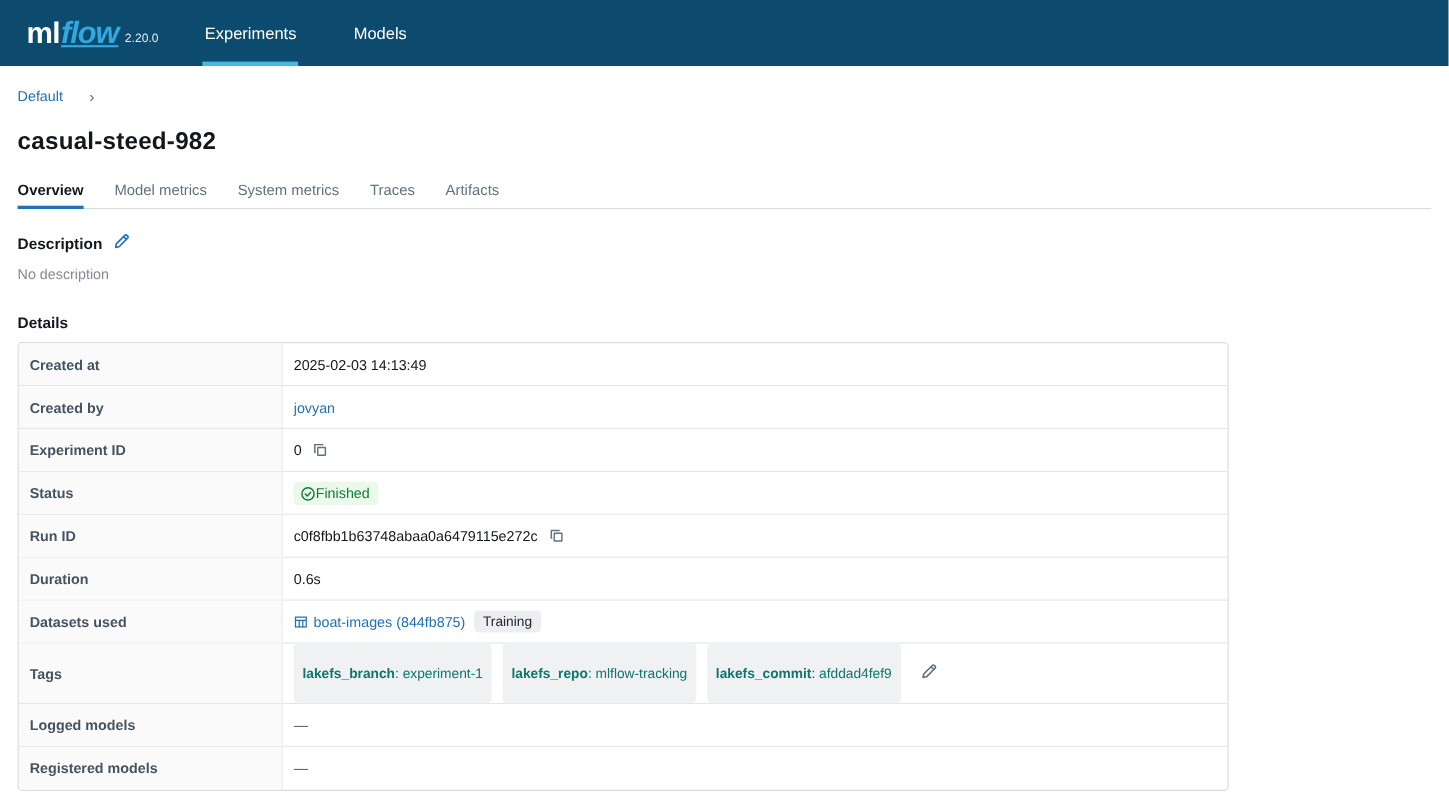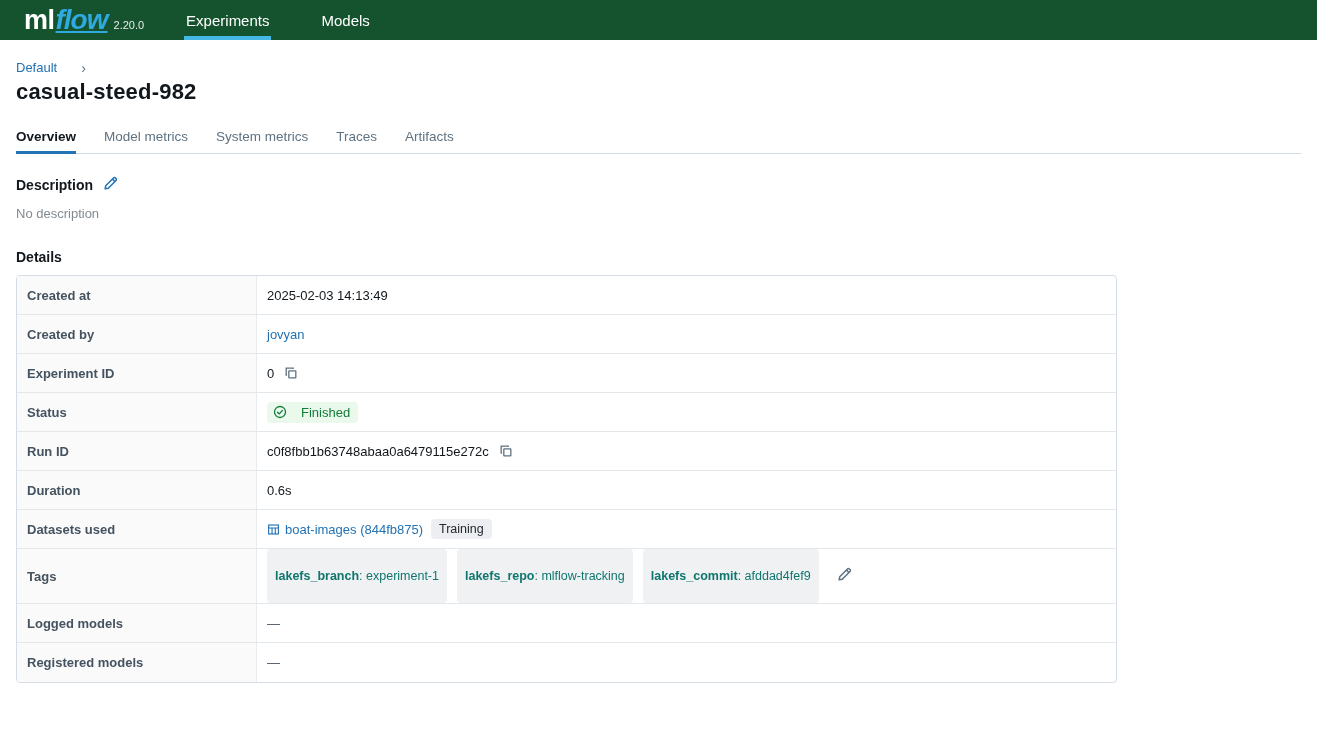--- a/index.html
+++ b/index.html
@@ -1,21 +1,21 @@
 <!DOCTYPE html>
 <html><head>
 <meta charset="utf-8">
 <style>
   * { box-sizing: border-box; margin: 0; padding: 0; }
   html, body { width: 1317px; height: 734px; background: #fff; overflow: hidden; }
   body { font-family: "Liberation Sans", "DejaVu Sans", sans-serif; color: #11171c; }
 
   
   .navbar {
-    height: 40px; background: #14532d; display: flex; align-items: stretch;
+    height: 60px; background: #0c4a6e; display: flex; align-items: stretch;
     padding-left: 24px; position: relative;
   }
   .logo { display: flex; align-items: center; margin-right: 40px; cursor: pointer; }
   .logo-ml { color: #ffffff; font-size: 27px; font-weight: 700; letter-spacing: -0.5px; }
   .logo-flow {
     color: #2fa9e0; font-size: 28px; font-weight: 700; font-style: italic;
     letter-spacing: -1px; margin-left: 1px; text-decoration: underline;
   }
   .logo-version { color: rgba(255,255,255,0.9); font-size: 11px; margin-left: 6px; margin-top: 10px; }
   .nav-tabs { display: flex; align-items: stretch; }
@@ -28,21 +28,21 @@
     background: #45b8e6;
   }
 
   
   .content { padding: 0 16px; }
 
   .breadcrumb { margin-top: 20px; font-size: 13px; display: flex; align-items: center; gap: 24px; }
   .breadcrumb a { color: #2272b4; text-decoration: none; cursor: pointer; }
   .breadcrumb .chev { color: #5f7281; font-size: 14px; line-height: 1; }
 
-  .page-title { margin-top: 4px; font-size: 22px; font-weight: 700; color: #11171c; letter-spacing: 0.2px; }
+  .page-title { margin-top: 20px; font-size: 22px; font-weight: 700; color: #11171c; letter-spacing: 0.2px; }
 
   .tabs-row {
     margin-top: 24px; display: flex; gap: 28px; border-bottom: 1px solid #d4dbe1;
     width: calc(100% + 0px);
   }
   .tab {
     font-size: 13.5px; color: #5f7281; padding-bottom: 9px; cursor: pointer;
     position: relative; white-space: nowrap;
   }
   .tab.active { color: #11171c; font-weight: 700; }
@@ -74,21 +74,21 @@
   .dvalue {
     flex: 1; display: flex; align-items: center; padding: 0 8px 0 10px;
     font-size: 13px; color: #11171c; gap: 8px;
   }
   .dvalue a { color: #2272b4; text-decoration: none; cursor: pointer; }
 
   .copy-btn { color: #5f7281; margin-left: 2px; }
   .copy-btn svg { display: block; }
 
   .status-badge {
-    display: inline-flex; align-items: flex-start; gap: 14px; background: #ebf9ec;
+    display: inline-flex; align-items: flex-end; gap: 0; background: #ebf9ec;
     border-radius: 4px; padding: 3px 8px 3px 6px; color: #127c38; font-size: 13px;
   }
   .gray-badge {
     display: inline-flex; align-items: center; background: #eceef1; border-radius: 4px;
     padding: 3px 8px; font-size: 12.5px; color: #24292f;
   }
   .tag-pill {
     display: inline-flex; align-items: center; background: #eff1f3; border-radius: 4px;
     padding: 20px 8px; font-size: 12.5px; color: #0f766e; margin-right: 10px;
   }

